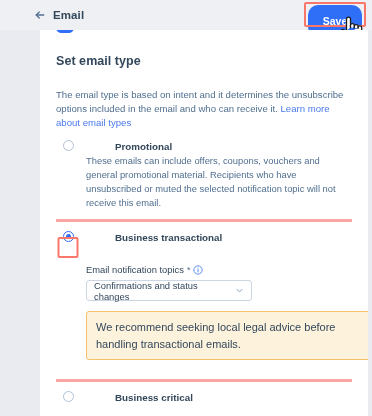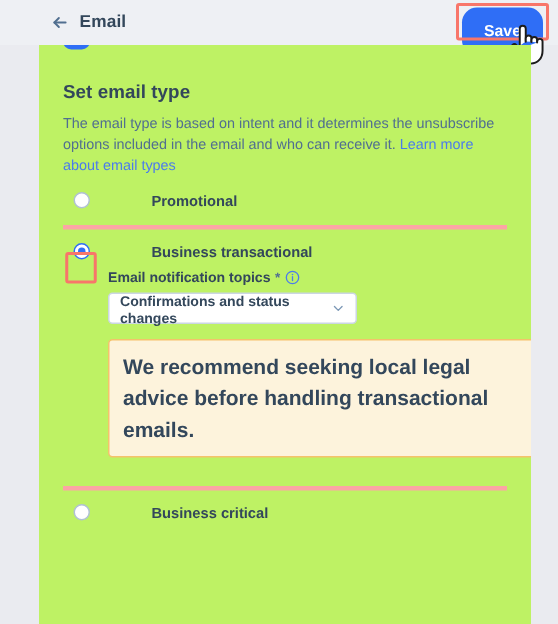--- a/index.html
+++ b/index.html
@@ -99,24 +99,24 @@
     top: 12px;
     width: 26px;
     height: 30px;
     pointer-events: none;
   }
 
   
   .card {
     position: absolute;
     top: 30px;
-    left: 26px;
+    left: 40px;
     width: 328px;
     height: 386px;
-    background: #bef264;
+    background: #ffffff;
     overflow: hidden;
   }
 
   
   .clipped-row {
     height: 12px;
     position: relative;
     overflow: hidden;
     padding-left: 16px;
   }
@@ -140,21 +140,21 @@
     font-weight: bold;
     color: #33475b;
     margin-top: 12px;
     letter-spacing: 0.05px;
   }
 
   .section-desc {
     font-size: 9.6px;
     line-height: 1.48;
     color: #516f90;
-    margin-top: 8px;
+    margin-top: 20px;
   }
 
   .link {
     color: #4b7bec;
     text-decoration: none;
     cursor: pointer;
   }
 
   
   .option {
@@ -225,21 +225,21 @@
     transform: translate(-50%, -50%);
     width: 21px;
     height: 21px;
     border: 2px solid #f8766a;
     border-radius: 2px;
     pointer-events: none;
   }
   .hl-ring.top-align { top: 6px; transform: translate(-50%, 0); }
 
   
-  .subform { margin-top: 4px; font-weight: bold; }
+  .subform { margin-top: 20px; }
 
   .field-label {
     display: flex;
     align-items: center;
     gap: 3px;
     font-size: 9.4px;
     color: #33475b;
   }
   .req-star { color: #516f90; font-size: 9px; }
 
@@ -275,21 +275,21 @@
     flex: none;
   }
 
   .callout {
     margin-top: 10px;
     width: 286px;
     background: #fdf3dc;
     border: 1px solid #f5c26b;
     border-radius: 3px;
     padding: 7px 9px;
-    font-size: 14px;
+    font-size: 11px;
     line-height: 1.5;
     color: #33475b;
   }
 
   .spacer-10 { height: 10px; }
 </style>
 </head>
 <body>
 
 <div id="app">
@@ -334,20 +334,21 @@
         <span>The email type is based on intent and it determines the unsubscribe options included in the email and who can receive it.</span>
         <a class="link">Learn more about email types</a>
       </div>
 
       <div class="option">
         <div class="opt-control">
           <span class="radio"></span>
         </div>
         <div class="opt-text">
           <div class="opt-title">Promotional</div>
+          <div class="opt-desc">These emails can include offers, coupons, vouchers and general promotional material. Recipients who have unsubscribed or muted the selected notification topic will not receive this email.</div>
         </div>
       </div>
 
       <div class="option">
         <div class="opt-control">
           <span class="radio checked"></span>
           <span class="hl-ring top-align"></span>
         </div>
         <div class="opt-text">
           <div class="opt-title">Business transactional</div>

